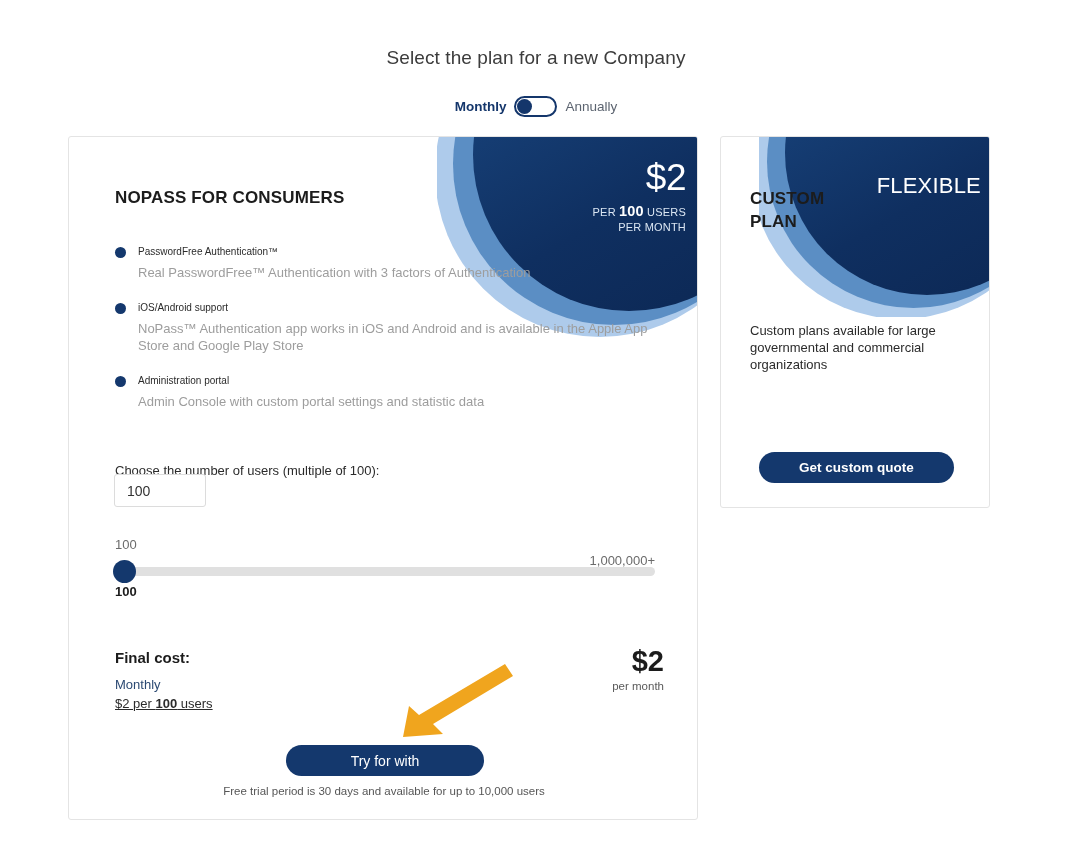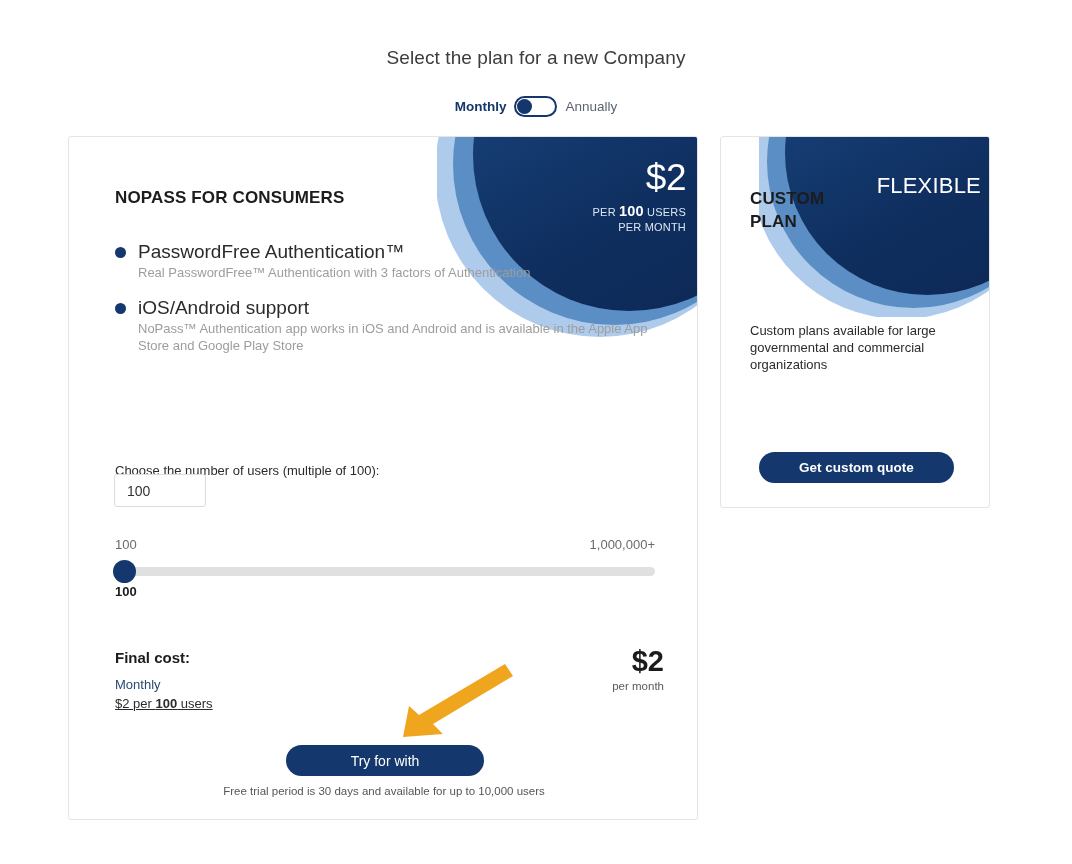--- a/index.html
+++ b/index.html
@@ -125,21 +125,21 @@
   }
   .features { position: absolute; left: 46px; top: 105px; width: 550px; }
   .feature { position: relative; margin-bottom: 17px; }
   .feature-dot {
     position: absolute; left: 0; top: 5px;
     width: 11px; height: 11px; border-radius: 50%;
     background: #14386d;
   }
   .feature-title {
     margin-left: 23px;
-    font-size: 19px; color: #2b2b2b; line-height: 19px;
+    font-size: 10px; color: #2b2b2b; line-height: 19px;
   }
   .feature-desc {
     margin-left: 23px; margin-top: 3px;
     font-size: 13px; color: #9d9d9d; line-height: 17px;
   }
 
   .users-label {
     position: absolute; left: 46px; top: 326px;
     font-size: 13px; color: #2b2b2b;
   }
@@ -154,21 +154,21 @@
     color: #333333;
     padding: 0 12px;
   }
 
   .slider-zone { position: absolute; left: 46px; top: 400px; width: 540px; }
   .slider-min {
     position: absolute; left: 0; top: 0;
     font-size: 13px; color: #6b6b6b;
   }
   .slider-max {
-    position: absolute; right: 0; top: 0;
+    position: absolute; right: 0; top: 16px;
     font-size: 13px; color: #6b6b6b;
   }
   .slider-track {
     position: absolute; left: 0; top: 30px;
     width: 540px; height: 9px;
     border-radius: 5px;
     background: #e0e0e0;
     cursor: pointer;
   }
   .slider-thumb {
@@ -283,20 +283,25 @@
       <div class="feature">
         <span class="feature-dot"></span>
         <div class="feature-title">PasswordFree Authentication™</div>
         <div class="feature-desc">Real PasswordFree™ Authentication with 3 factors of Authentication</div>
       </div>
       <div class="feature">
         <span class="feature-dot"></span>
         <div class="feature-title">iOS/Android support</div>
         <div class="feature-desc">NoPass™ Authentication app works in iOS and Android and is available in the Apple App Store and Google Play Store</div>
       </div>
+      <div class="feature">
+        <span class="feature-dot"></span>
+        <div class="feature-title">Administration portal</div>
+        <div class="feature-desc">Admin Console with custom portal settings and statistic data</div>
+      </div>
     </div>
 
     <div class="users-label">Choose the number of users (multiple of 100):</div>
     <input class="users-input" type="text" value="100" style="">
 
     <div class="slider-zone">
       <span class="slider-min">100</span>
       <span class="slider-max">1,000,000+</span>
       <div class="slider-track"></div>
       <div class="slider-thumb"></div>

